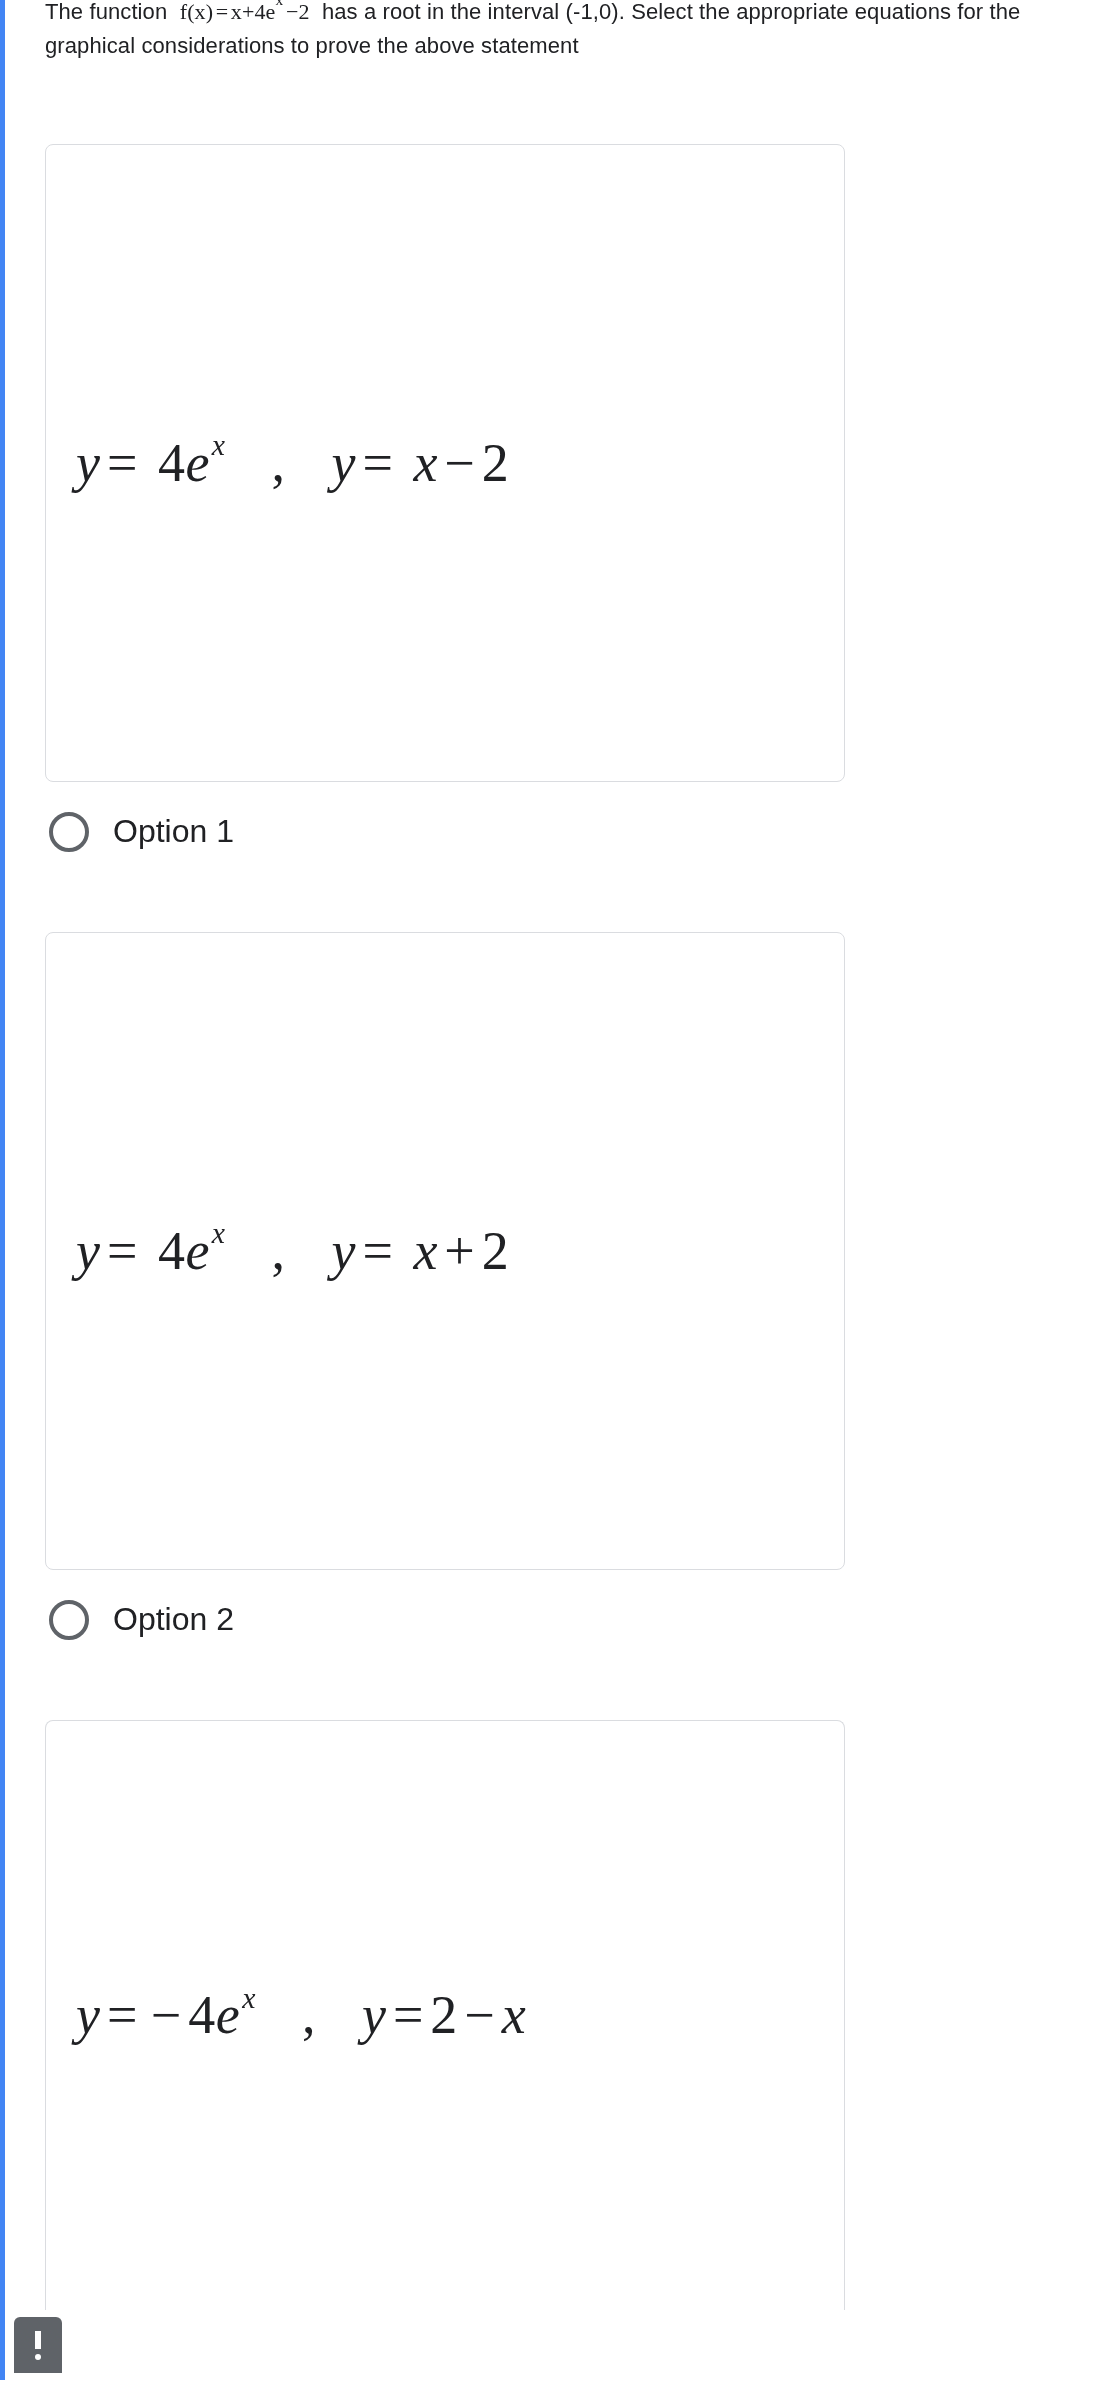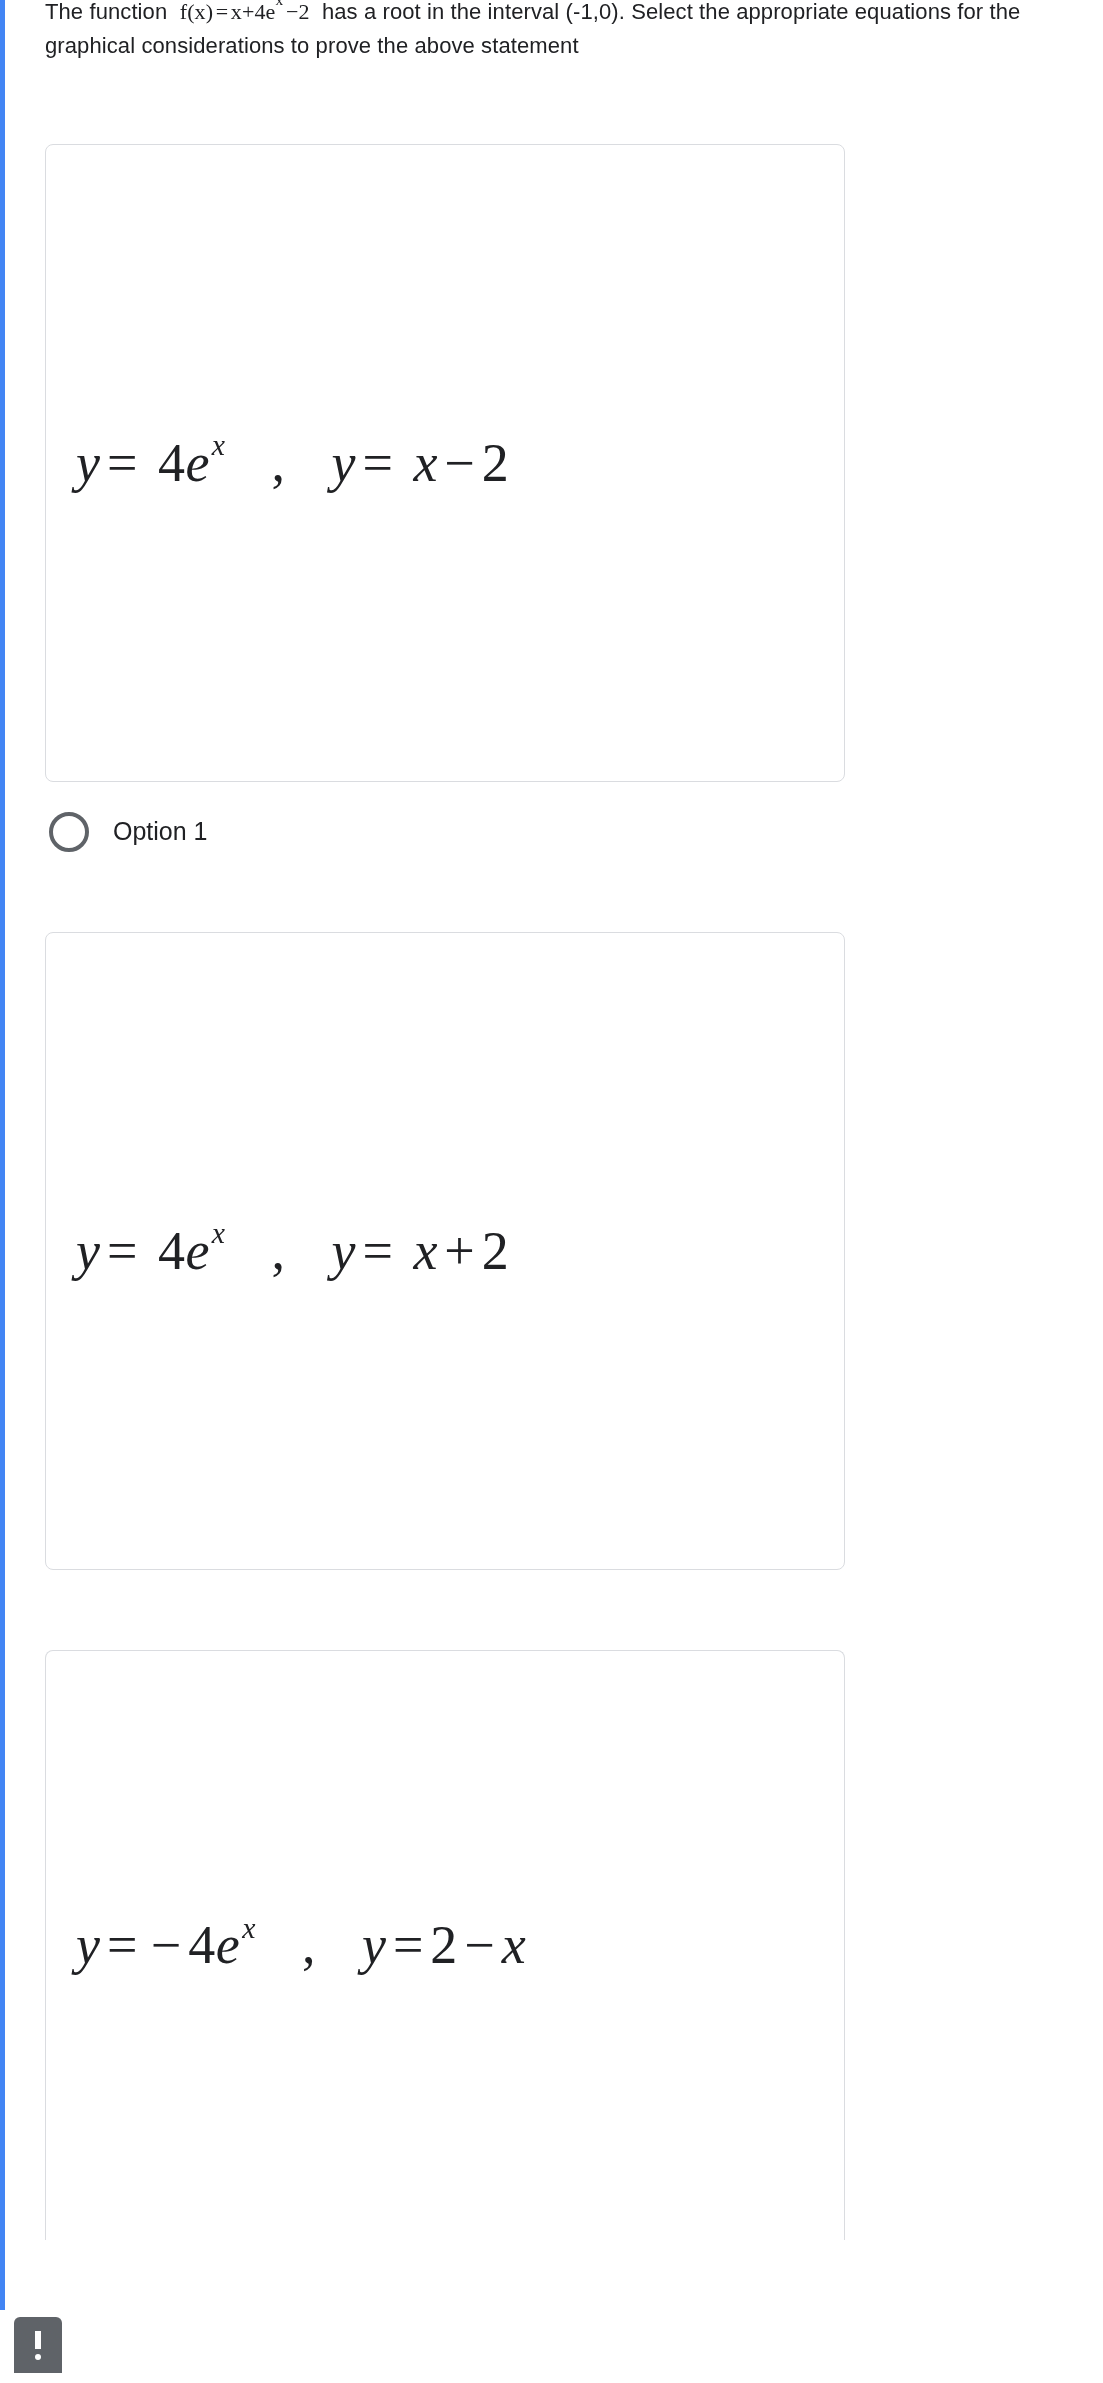--- a/index.html
+++ b/index.html
@@ -61,21 +61,21 @@
   .comma {
     font-family: 'Times New Roman', Times, serif;
     font-size: 54px;
     font-style: normal;
     margin: 0 6px;
   }
   .radio-row {
     display: flex;
     align-items: center;
     gap: 24px;
-    font-size: 25px;
+    font-size: 32px;
     color: #202124;
     padding-left: 4px;
   }
   .radio {
     width: 40px;
     height: 40px;
     border: 4px solid #5f6368;
     border-radius: 50%;
     flex: 0 0 auto;
   }
@@ -151,20 +151,24 @@
         <span class="eq-part">
           <span>y</span>
             <span class="eq-sign">=</span>
             <span class="med-space"></span>
             <span>x</span>
             <span class="plus">+</span>
             <span class="rm">2</span>
         </span>
       </div>
     </div>
+    <div class="radio-row">
+      <span class="radio"></span>
+      <span>Option 2</span>
+    </div>
   </div>
 
   <div class="option-wrap" style="margin-bottom:0;">
     <div class="img-box tall" style="border-bottom:none; border-bottom-left-radius:0; border-bottom-right-radius:0; height:590px;">
       <div class="eq-row">
         <span class="eq-part">
           <span>y</span>
             <span class="eq-sign">=</span>
             <span class="rm minus">−</span>
             <span class="rm">4</span>

